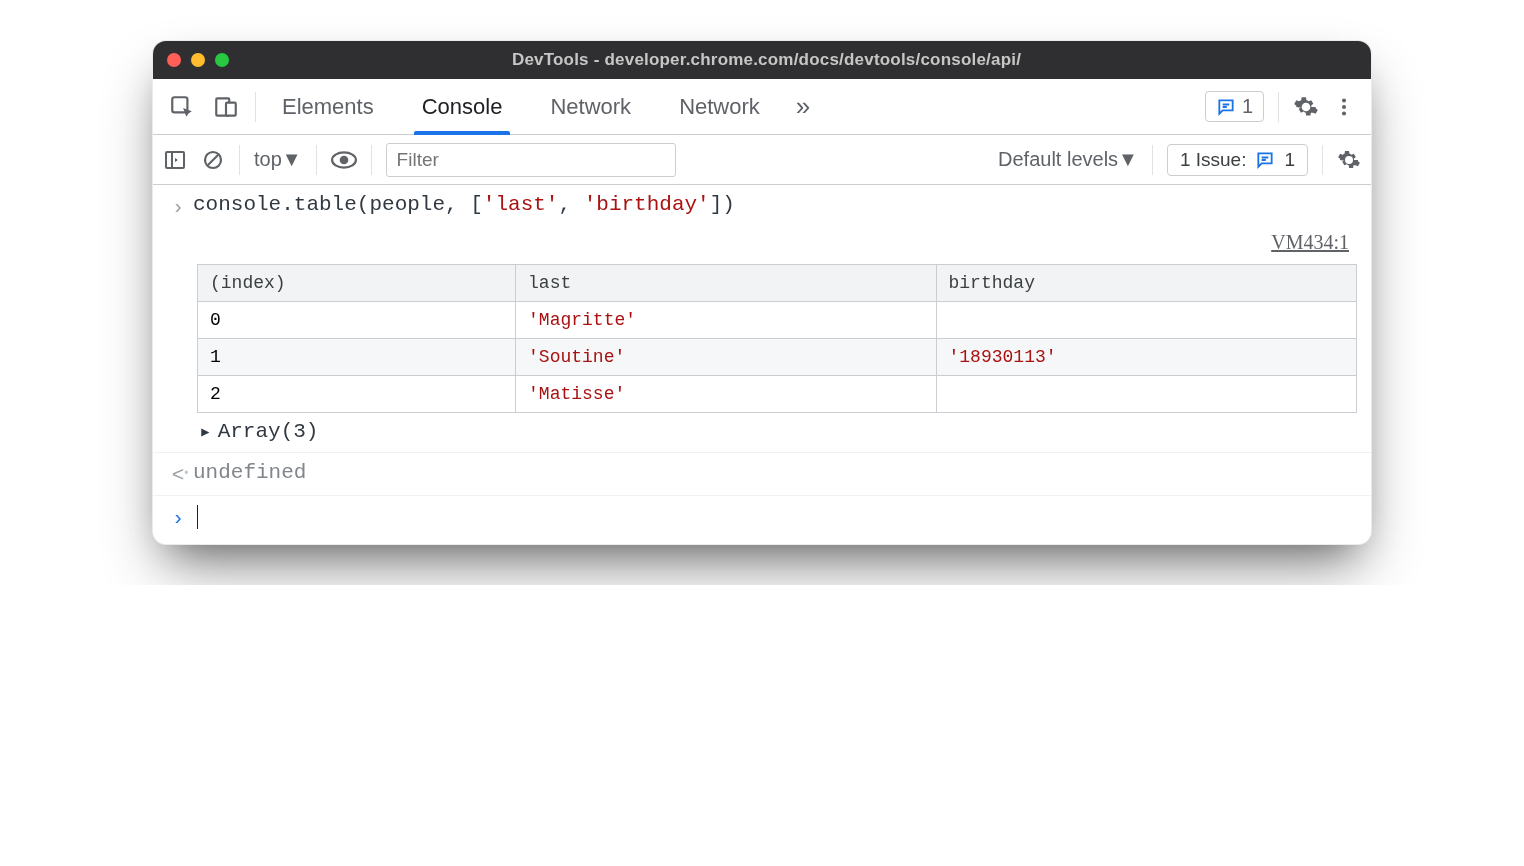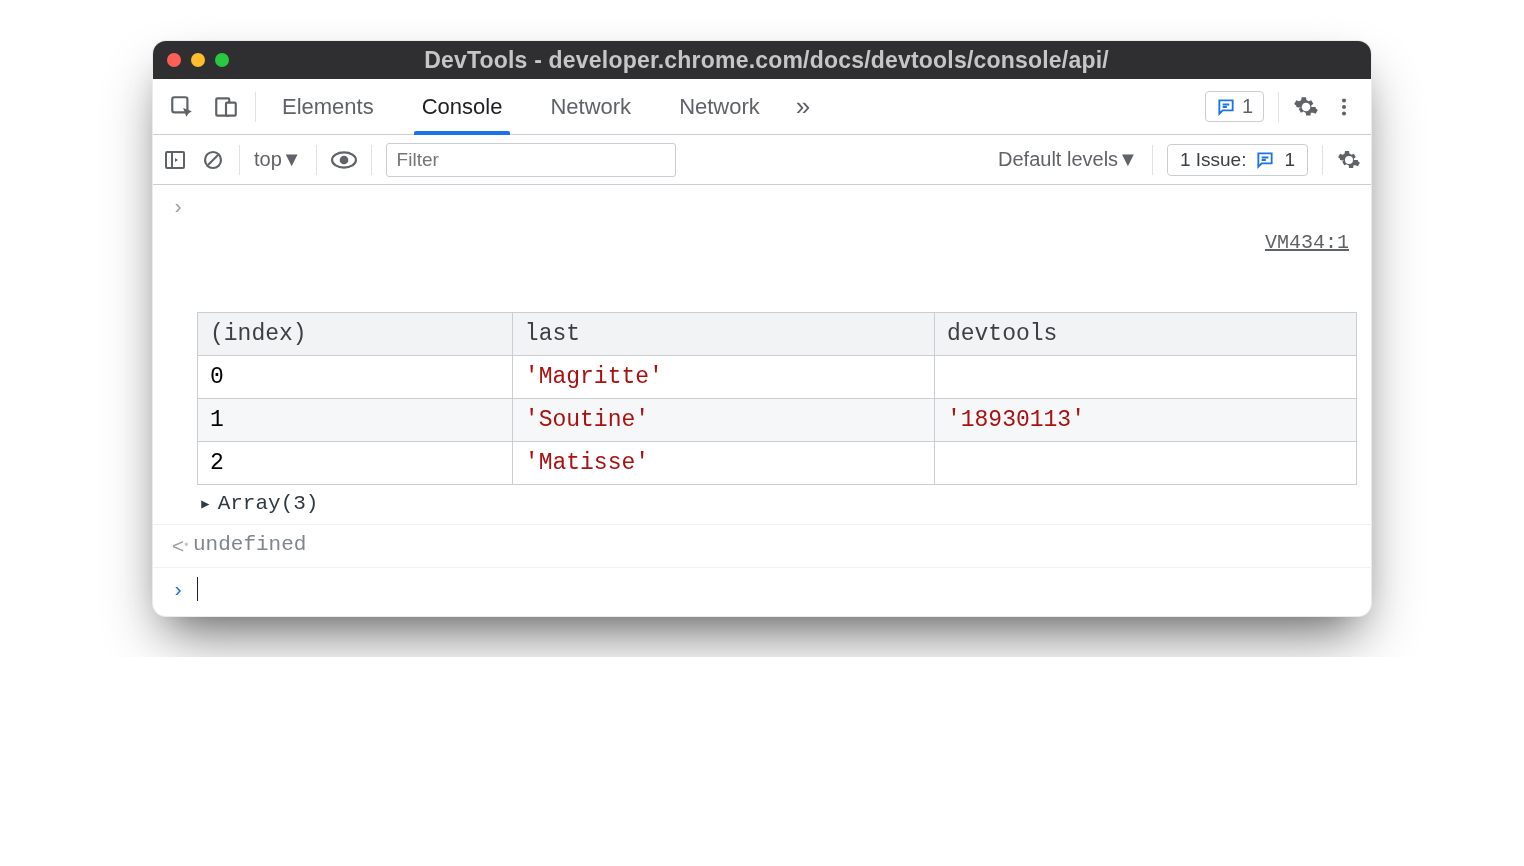--- a/index.html
+++ b/index.html
@@ -37,21 +37,21 @@
     padding:0 14px;
     position:relative;
   }
   .traffic{display:flex;gap:10px;}
   .dot{width:14px;height:14px;border-radius:50%;}
   .dot.red{background:#ff5f57;}
   .dot.yellow{background:#febc2e;}
   .dot.green{background:#28c840;}
   .title{
     position:absolute;left:9px;right:0;text-align:center;
-    color:var(--titletxt);font-size:23px;font-weight:600;letter-spacing:.2px;
+    color:var(--titletxt);font-size:17px;font-weight:600;letter-spacing:.2px;
     pointer-events:none;
   }
 
   .tabs-row{
     display:flex;align-items:center;height:56px;border-bottom:1px solid var(--border);
     padding:0 10px;gap:4px;font-size:22px;
   }
   .left-icons{display:flex;align-items:center;gap:18px;padding:0 12px 0 6px;}
   .sep{width:1px;height:30px;background:var(--border-light);}
   .tab{padding:0 22px;height:100%;display:flex;align-items:center;color:var(--tab-inactive);cursor:pointer;position:relative;}
@@ -84,22 +84,22 @@
   .row{display:flex;align-items:flex-start;padding:8px 14px 8px 10px;border-bottom:1px solid #f1f1f1;}
   .row.noborder{border-bottom:none;}
   .gutter{width:30px;flex-shrink:0;display:flex;justify-content:center;padding-top:3px;}
   .chev{color:#9aa0a6;}
   .chev.blue{color:var(--blue);}
   .code{color:var(--code-black);white-space:pre;}
   .code .s{color:var(--code-red);}
   .undef{color:var(--undef);}
 
   .table-wrap{padding:4px 14px 8px 44px;}
-  .src-link{display:block;text-align:right;padding:4px 22px 6px 0;color:#5f6368;text-decoration:underline;font-size:20px;cursor:pointer;}
-  table.ctab{width:100%;border-collapse:collapse;font-size:23px;margin-top:48px;}
+  .src-link{display:block;text-align:right;padding:4px 22px 6px 0;color:#5f6368;text-decoration:underline;font-size:20px;cursor:pointer;font-family:Liberation Serif, serif;}
+  table.ctab{width:100%;border-collapse:collapse;font-size:18px;}
   table.ctab th,table.ctab td{
     border:1px solid var(--border);padding:8px 12px;text-align:left;font-weight:400;
   }
   table.ctab th{background:var(--th-bg);color:#3c4043;}
   table.ctab tr.alt td{background:var(--row-alt);}
   table.ctab td.val{color:var(--code-red);}
   .arr-line{display:flex;align-items:center;gap:6px;padding:6px 0 0 2px;color:#303942;cursor:pointer;}
 
   .prompt-row{display:flex;align-items:center;padding:8px 14px 14px 10px;}
   .caret{width:1px;height:24px;background:#202124;margin-left:4px;animation:blink 1.1s step-end infinite;}
@@ -224,31 +224,32 @@
         </svg>
     </span>
   </div>
 
   <div class="console-body">
 
     <div class="row noborder">
       <div class="gutter">
           <span class="chev">›</span>
         </div>
+      <div class="code"><span>console.table(people, [</span><span class="s">'last'</span><span>, </span><span class="s">'birthday'</span><span>])</span></div>
     </div>
 
     <a class="src-link">VM434:1</a>
 
     <div class="table-wrap">
       <table class="ctab">
         <thead>
           <tr>
             <th>(index)</th>
             <th>last</th>
-            <th>devtools</th>
+            <th>birthday</th>
           </tr>
         </thead>
         <tbody>
           <tr>
             <td>0</td>
             <td class="val">'Magritte'</td>
             <td class="val"></td>
           </tr>
           <tr class="alt">
             <td>1</td>

